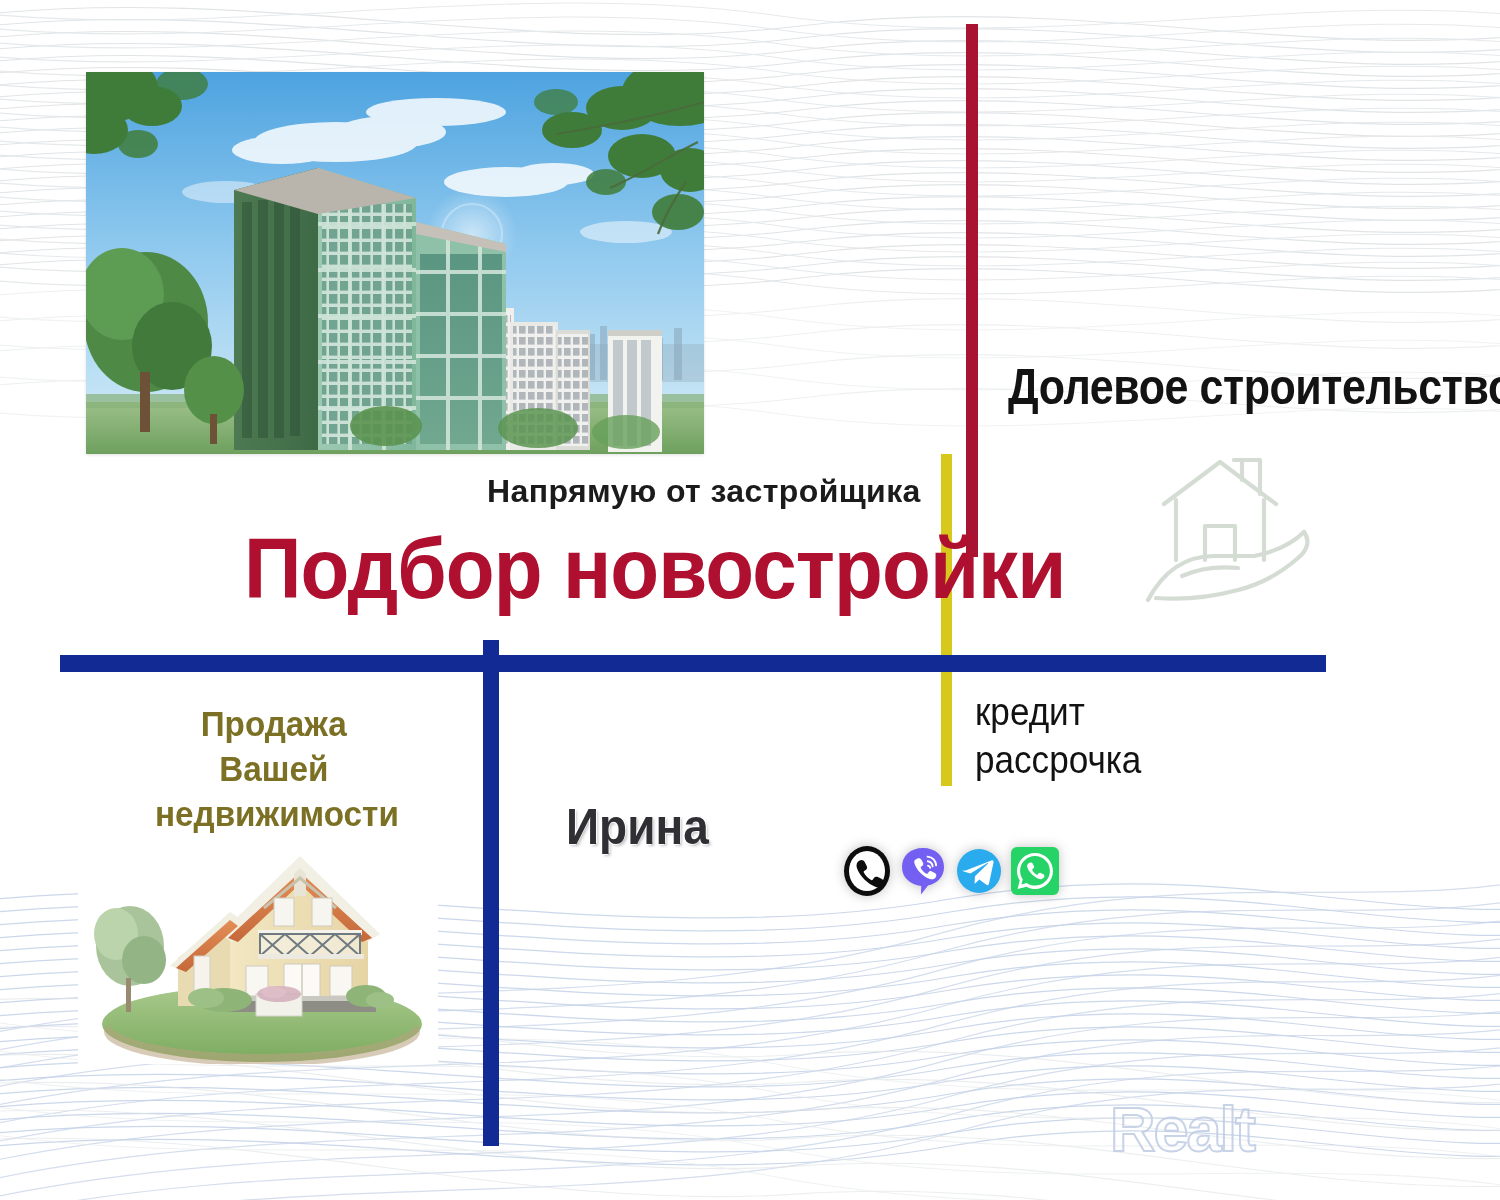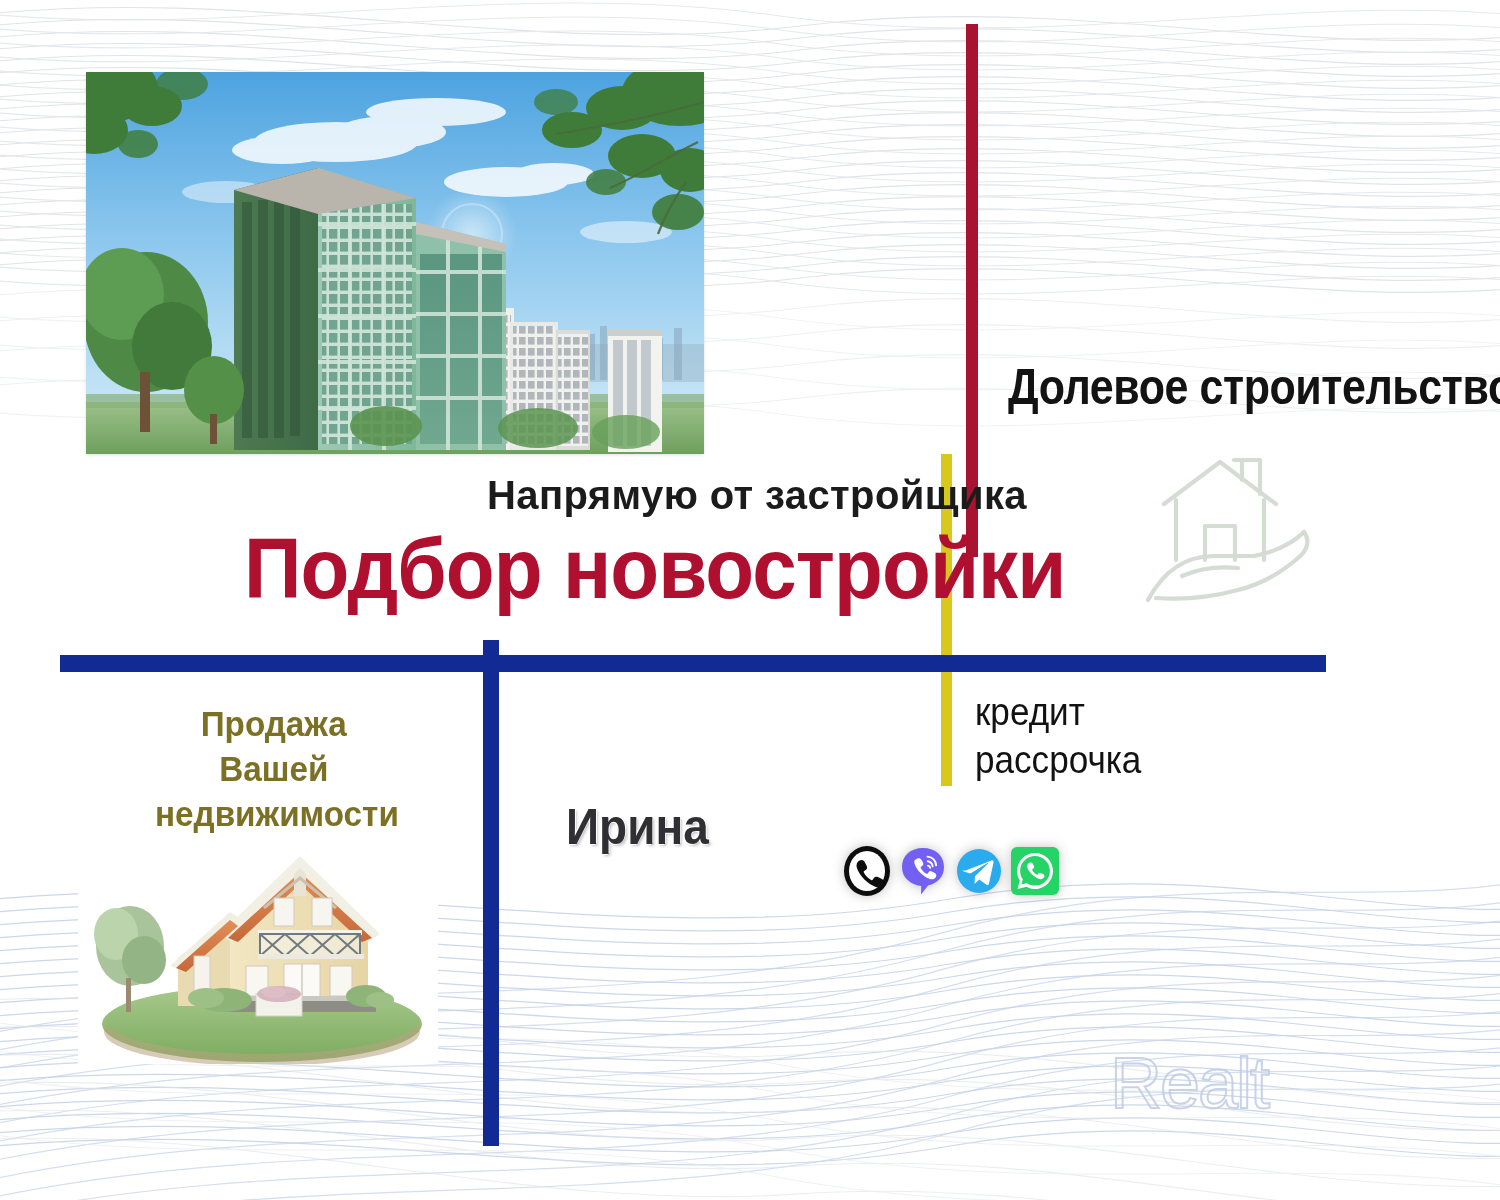--- a/index.html
+++ b/index.html
@@ -39,21 +39,21 @@
   .rule-h-blue{left:60px;top:655px;width:1266px;height:17px;background:#122a94;}
   .rule-v-blue{left:483px;top:640px;width:16px;height:506px;background:#122a94;}
   .rule-v-crimson{left:966px;top:24px;width:12px;height:533px;background:#a81332;}
   .rule-v-yellow{left:941px;top:454px;width:11px;height:332px;background:#d8c81c;}
 
   
   .t{position:absolute;white-space:nowrap;}
 
   .sub-direct{
     left:487px;top:473px;
-    font-size:40px;font-weight:700;color:#1b1b1b;
+    font-size:32px;font-weight:700;color:#1b1b1b;
     letter-spacing:.4px;
     font-stretch:condensed;
   }
   .title-main{
     left:244px;top:525px;
     font-size:86px;font-weight:700;color:#b01030;
     letter-spacing:-1px;
     transform:scaleX(.93);transform-origin:left center;
     line-height:1;
   }
@@ -99,22 +99,22 @@
     position:absolute;left:841px;top:845px;
     display:flex;align-items:center;gap:4px;
   }
   .contacts .ico{
     width:52px;height:52px;display:block;
     filter:drop-shadow(0 0 6px rgba(120,120,120,.45));
   }
 
   
   .watermark{
-    position:absolute;left:1110px;top:1042px;
-    font-size:72px;font-weight:400;letter-spacing:-2px;
+    position:absolute;left:1110px;top:1093px;
+    font-size:63px;font-weight:700;letter-spacing:-2px;
     color:transparent;
     -webkit-text-stroke:2px rgba(190,203,228,.85);
     pointer-events:none;
   }
 </style>
 </head>
 <body>
 
 <div id="poster">
 

